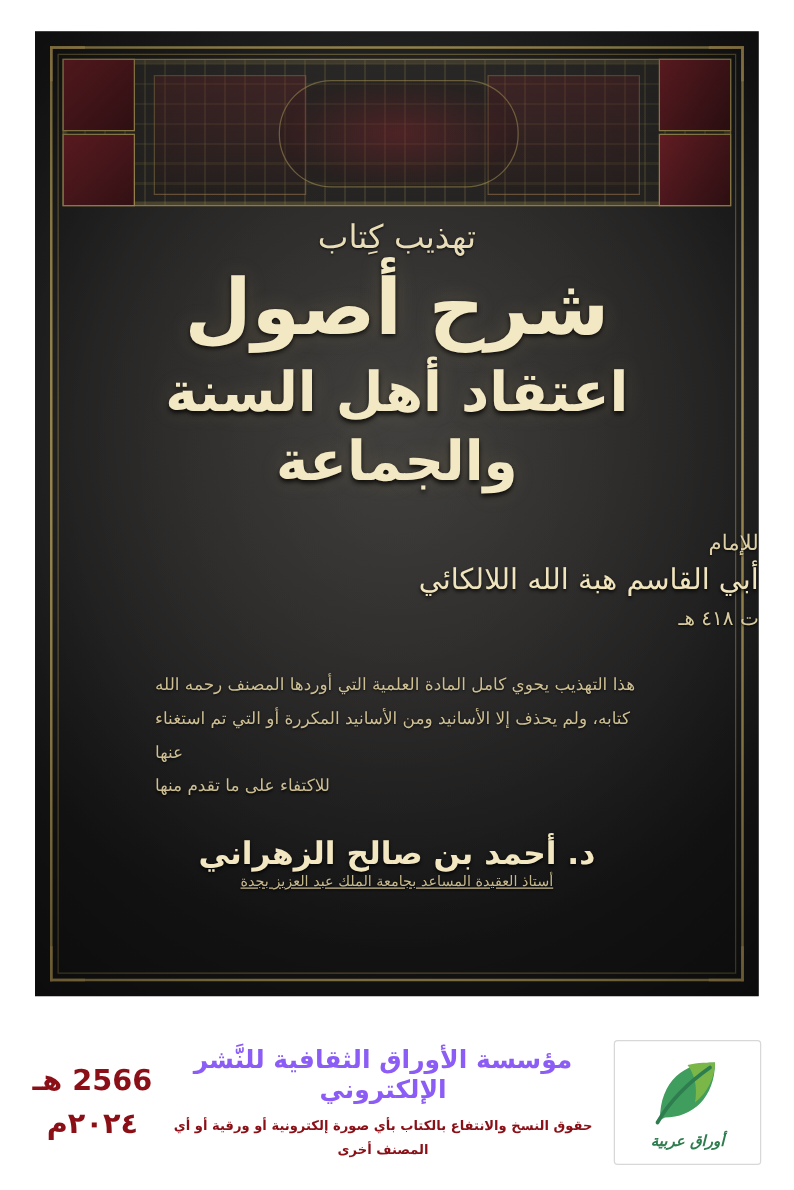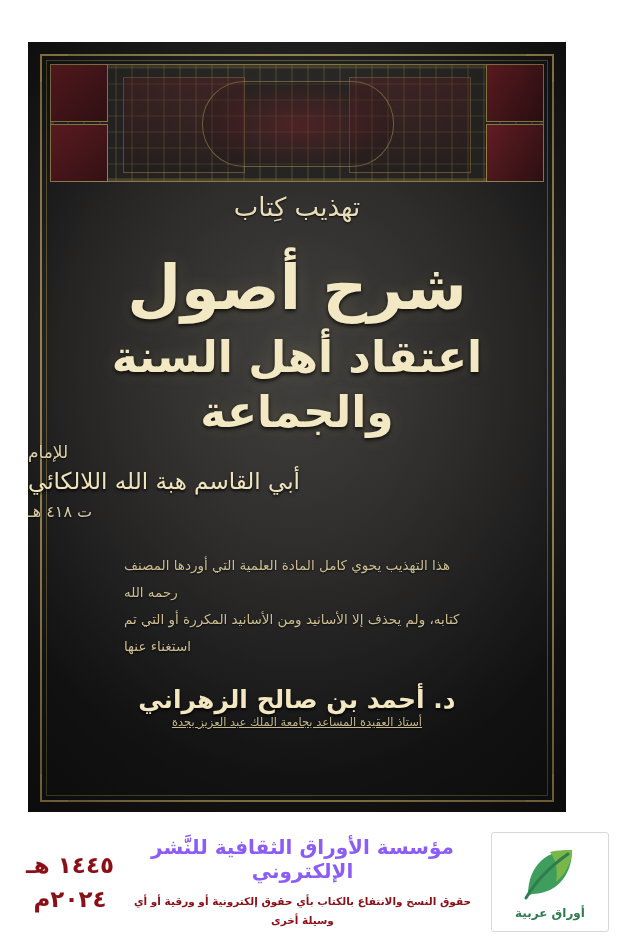--- a/index.html
+++ b/index.html
@@ -19,22 +19,22 @@
     width: 635px;
     height: 952px;
     background: #ffffff;
     box-sizing: border-box;
   }
 
   
   .cover {
     position: absolute;
     left: 28px;
-    top: 42px;
-    width: 538px;
+    top: 25px;
+    width: 579px;
     height: 772px;
     background:
       radial-gradient(ellipse 70% 55% at 50% 40%, #3b3a38 0%, #2c2b2a 45%, #201f1f 75%, #171616 100%);
     overflow: hidden;
   }
 
   
   .cover::after {
     content: "";
     position: absolute;
@@ -146,21 +146,21 @@
   }
   .kicker {
     font-family: "DejaVu Sans", sans-serif;
     color: #e9ddb8;
     font-size: 26px;
     letter-spacing: 1px;
     text-shadow: 0 1px 2px rgba(0,0,0,0.8);
     direction: rtl;
   }
   .main-title-1 {
-    margin-top: 30px;
+    margin-top: 5px;
     color: #f3e8c4;
     font-size: 62px;
     font-weight: bold;
     line-height: 1.15;
     text-shadow: 0 2px 4px rgba(0,0,0,0.85), 0 0 18px rgba(220,190,110,0.18);
     direction: rtl;
   }
   .main-title-2 {
     margin-top: 6px;
     color: #f3e8c4;
@@ -170,21 +170,21 @@
     text-shadow: 0 2px 4px rgba(0,0,0,0.85), 0 0 18px rgba(220,190,110,0.18);
     direction: rtl;
   }
 
   
   .author-block {
     position: absolute;
     left: 0;
     right: 0;
     top: 400px;
-    text-align: left;
+    text-align: right;
     z-index: 3;
     direction: rtl;
   }
   .author-lead {
     color: #ddd0a6;
     font-size: 17px;
     margin-bottom: 6px;
     text-shadow: 0 1px 2px rgba(0,0,0,0.8);
   }
   .author-name {
@@ -295,20 +295,21 @@
     width: 118px;
     height: 100px;
     border: 1px solid #d8d8d8;
     border-radius: 3px;
     display: flex;
     flex-direction: column;
     align-items: center;
     justify-content: center;
     background: #ffffff;
     box-sizing: border-box;
+    font-style: italic;
   }
   .logo-mark {
     width: 64px;
     height: 58px;
     position: relative;
   }
   .logo-caption {
     margin-top: 4px;
     color: #2e7d4f;
     font-size: 12px;
@@ -348,39 +349,40 @@
 
     <div class="author-block">
       <div class="author-lead">للإمام</div>
       <div class="author-name">أبي القاسم هبة الله اللالكائي</div>
       <div class="author-death">ت ٤١٨ هـ</div>
     </div>
 
     <div class="blurb">
       <div>هذا التهذيب يحوي كامل المادة العلمية التي أوردها المصنف رحمه الله</div>
       <div>كتابه، ولم يحذف إلا الأسانيد ومن الأسانيد المكررة أو التي تم استغناء عنها</div>
+      <div>للاكتفاء على ما تقدم منها</div>
     </div>
 
     <div class="editor-block">
       <div class="editor-name">د. أحمد بن صالح الزهراني</div>
       <div class="editor-affil">أستاذ العقيدة المساعد بجامعة الملك عبد العزيز بجدة</div>
     </div>
 
   </div>
 
   <div class="footer">
 
     <div class="footer-date">
-      <div>١٤٤٥ هـ</div>
+      <div>2566 هـ</div>
       <div>٢٠٢٤م</div>
     </div>
 
     <div class="footer-center">
       <div class="publisher-name">مؤسسة الأوراق الثقافية للنَّشر الإلكتروني</div>
-      <div class="rights-line">حقوق النسخ والانتفاع بالكتاب بأي حقوق إلكترونية أو ورقية أو أي وسيلة أخرى</div>
+      <div class="rights-line">حقوق النسخ والانتفاع بالكتاب بأي صورة إلكترونية أو ورقية أو أي المصنف أخرى</div>
     </div>
 
     <div class="logo-box">
       <div class="logo-mark">
         <svg viewBox="0 0 64 58" width="64" height="58" aria-hidden="true">
           <path d="M10 52 C10 20, 30 6, 54 6 C54 34, 36 50, 14 50 Z" fill="#3f9d5d"></path>
           <path d="M32 8 C40 6, 50 6, 54 6 C54 18, 48 30, 38 38 C40 26, 38 16, 32 8 Z" fill="#7ab648"></path>
           <path d="M8 54 C16 40, 30 24, 50 10" stroke="#2e7d4f" stroke-width="3" fill="none" stroke-linecap="round"></path>
         </svg>
       </div>

